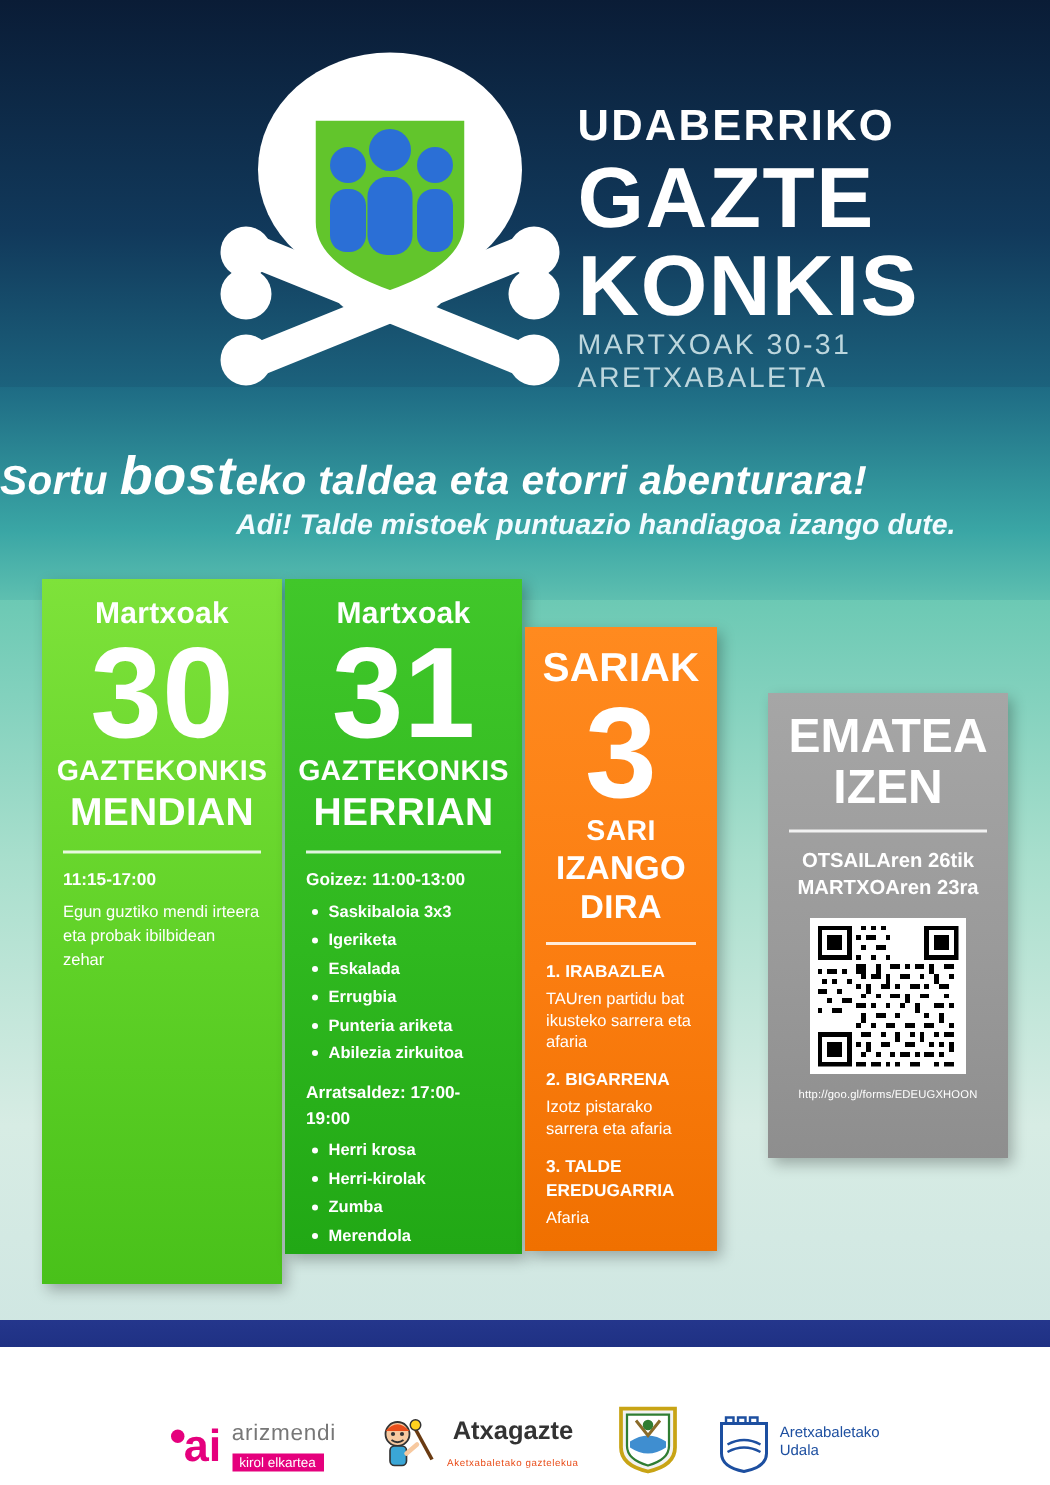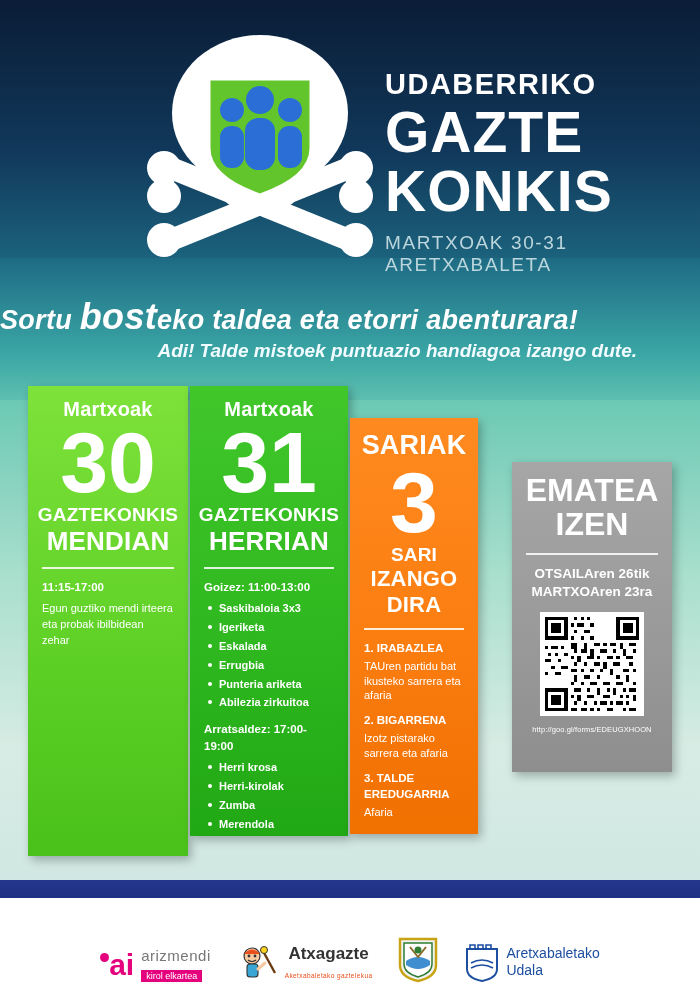--- a/index.html
+++ b/index.html
@@ -50,21 +50,21 @@
   }
   .t-gazte {
     font-size: 57px; font-weight: bold; letter-spacing: 1px; line-height: 1.05;
     margin-top: 4px; color: #ffffff;
   }
   .t-konkis {
     font-size: 57px; font-weight: bold; letter-spacing: 1px; line-height: 1.0;
     color: #ffffff;
   }
   .t-date {
-    font-size: 19px; letter-spacing: 1.6px; margin-top: 12px; color: #bcd6dd;
+    font-size: 19px; letter-spacing: 1.6px; margin-top: 0; color: #bcd6dd;
   }
   .t-place {
     font-size: 19px; letter-spacing: 1.6px; color: #bcd6dd;
   }
 
   
   .slogan-1 {
     position: absolute; left: 0; top: 296px; width: 700px; text-align: left;
     color: #ffffff; font-style: italic; font-size: 27px; font-weight: bold;
     letter-spacing: 0.3px;
@@ -127,21 +127,21 @@
   .flogo { display: flex; align-items: center; }
   .ai-dot { width: 9px; height: 9px; background: #e5007d; border-radius: 50%; display: inline-block; margin-bottom: 16px;}
   .ai-text { font-size: 30px; font-weight: bold; color: #e5007d; line-height: 1; }
   .ai-right { margin-left: 7px; }
   .ai-name { font-size: 15px; color: #777; letter-spacing: 0.5px; }
   .ai-tag { font-size: 9px; color: #ffffff; background: #e5007d; padding: 1px 5px; margin-top: 2px; display: inline-block;}
   .atxa { text-align: center; }
   .atxa-word { font-size: 17px; font-weight: bold; color: #333; }
   .atxa-sub { font-size: 6.5px; color: #e94e1b; letter-spacing: 0.4px; }
   .udala { display: flex; align-items: center; }
-  .udala-txt { font-size: 14px; color: #1d4fa0; line-height: 1.25; margin-left: 6px; }
+  .udala-txt { font-size: 10px; color: #1d4fa0; line-height: 1.25; margin-left: 6px; }
 </style>
 </head>
 <body>
 
 <div class="poster">
   <div class="top-band"></div>
   <div class="mid-band"></div>
   <div class="low-band"></div>
   <div class="bottom-band"></div>
   <div class="footer-white"></div>

